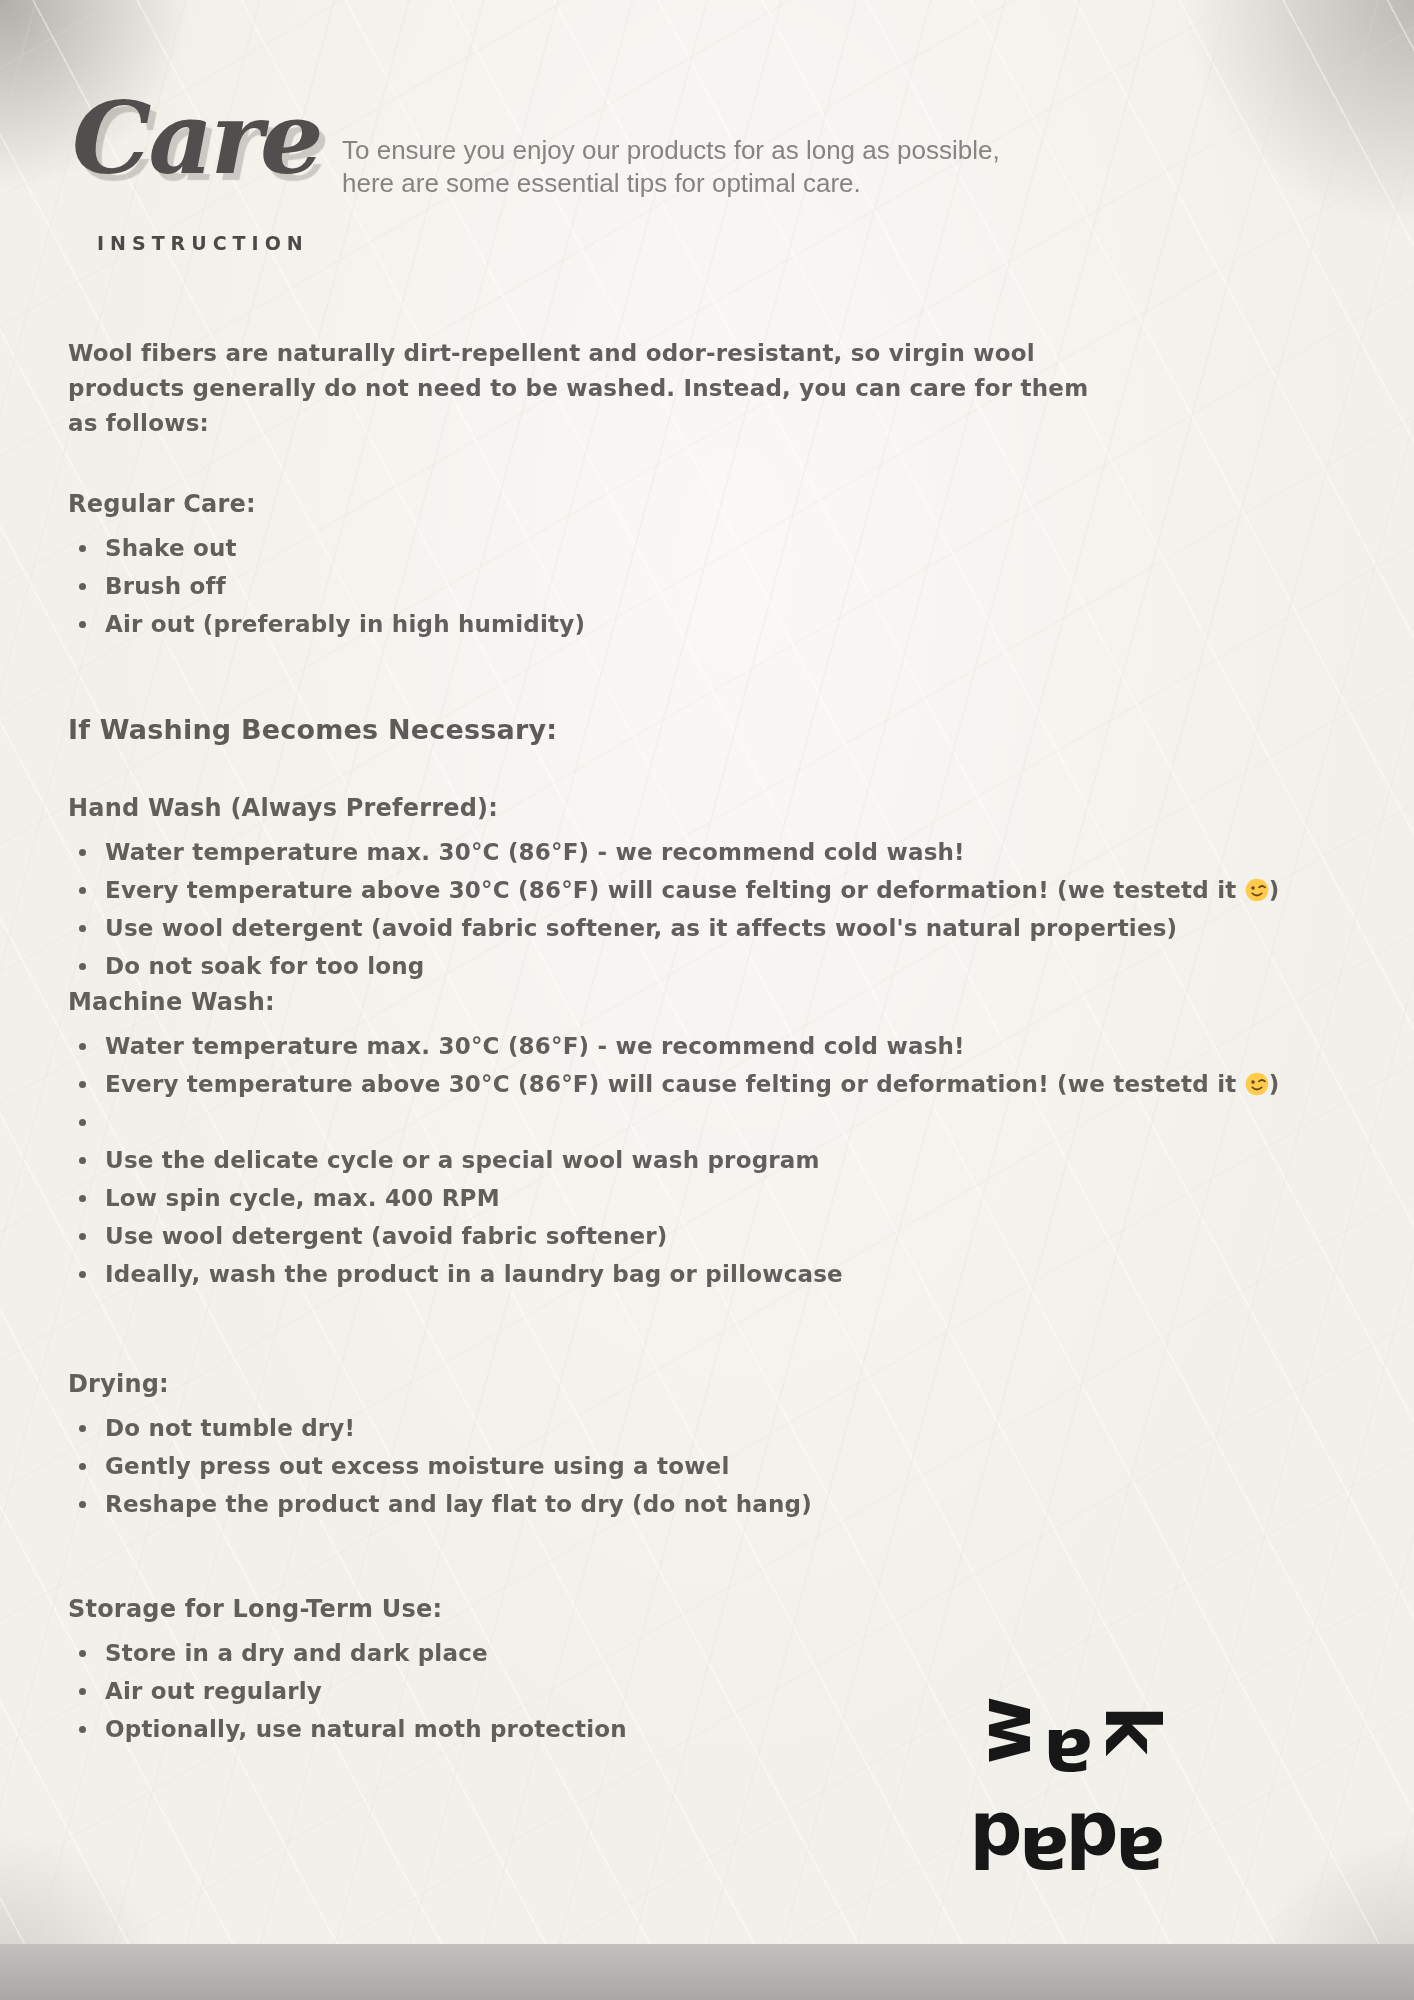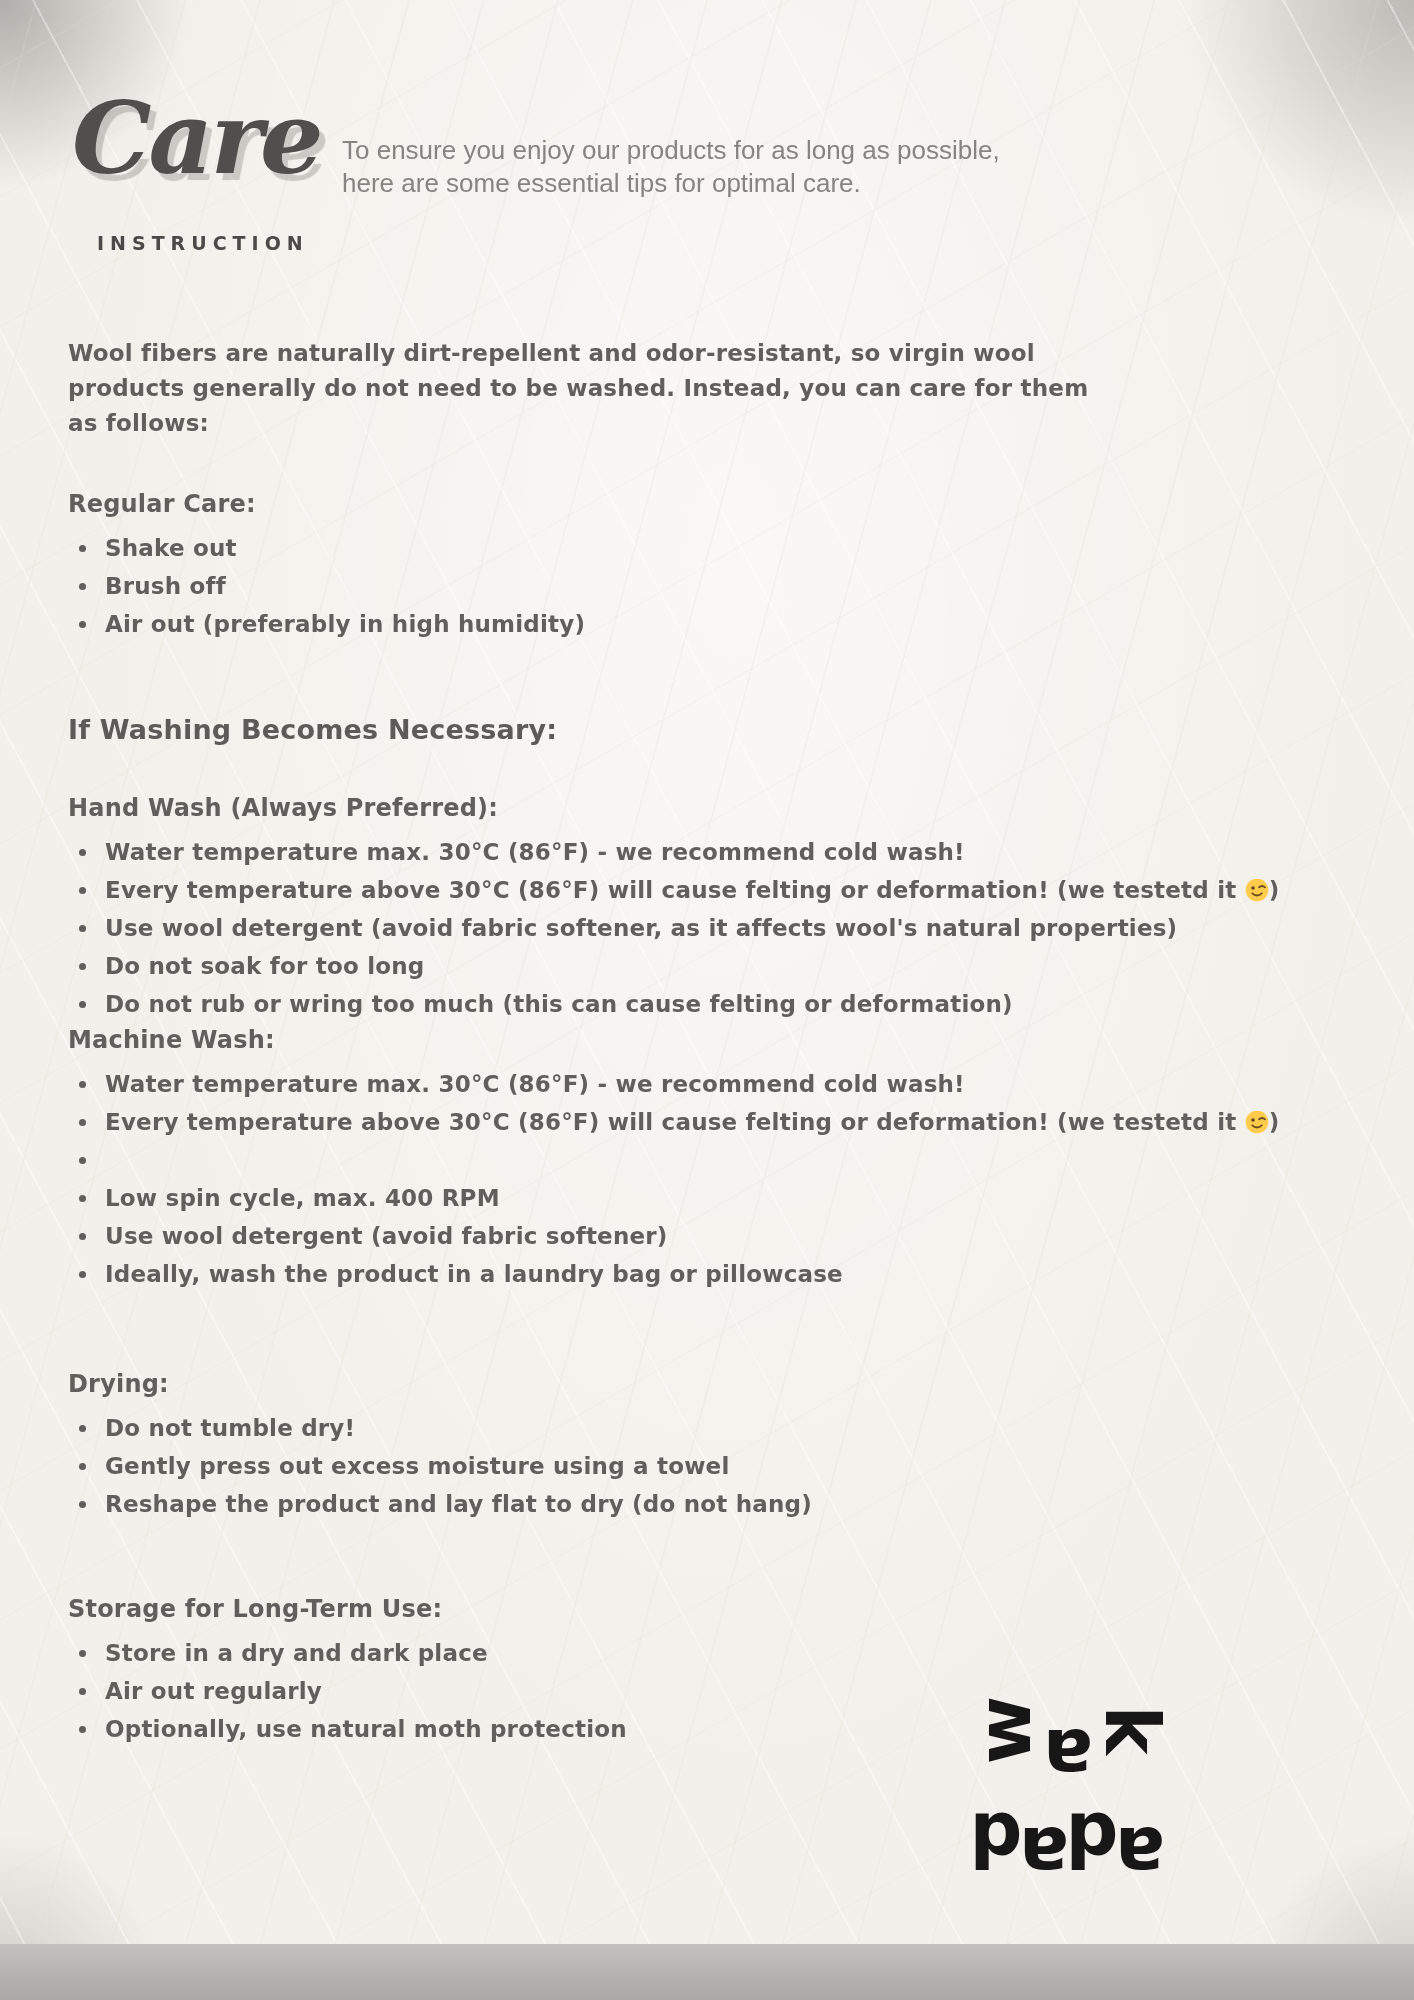--- a/index.html
+++ b/index.html
@@ -119,35 +119,35 @@
     <ul>
         <li>Water temperature max. 30°C (86°F) - we recommend cold wash!</li>
         <li>Every temperature above 30°C (86°F) will cause felting or deformation! (we testetd it <svg class="wink" viewBox="0 0 36 36">
             <circle cx="18" cy="18" r="17" fill="#ffcb4c"></circle>
             <circle cx="12" cy="15" r="2.7" fill="#65471b"></circle>
             <path d="M21 14 q4.5 -4 9 0" stroke="#65471b" stroke-width="2.6" fill="none" stroke-linecap="round"></path>
             <path d="M11 23 q7 6.5 14 0" stroke="#65471b" stroke-width="2.6" fill="none" stroke-linecap="round"></path>
           </svg>)</li>
         <li>Use wool detergent (avoid fabric softener, as it affects wool's natural properties)</li>
         <li>Do not soak for too long</li>
-        <li>Do not rub or wring too much (this can cause felting or deformation)</li>
       </ul>
   </div>
 
   <div class="section sec-machine">
     <h3>Machine Wash:</h3>
     <ul>
         <li>Water temperature max. 30°C (86°F) - we recommend cold wash!</li>
         <li>Every temperature above 30°C (86°F) will cause felting or deformation! (we testetd it <svg class="wink" viewBox="0 0 36 36">
             <circle cx="18" cy="18" r="17" fill="#ffcb4c"></circle>
             <circle cx="12" cy="15" r="2.7" fill="#65471b"></circle>
             <path d="M21 14 q4.5 -4 9 0" stroke="#65471b" stroke-width="2.6" fill="none" stroke-linecap="round"></path>
             <path d="M11 23 q7 6.5 14 0" stroke="#65471b" stroke-width="2.6" fill="none" stroke-linecap="round"></path>
           </svg>)</li>
         <li></li>
+        <li>Use the delicate cycle or a special wool wash program</li>
         <li>Low spin cycle, max. 400 RPM</li>
         <li>Use wool detergent (avoid fabric softener)</li>
         <li>Ideally, wash the product in a laundry bag or pillowcase</li>
       </ul>
   </div>
 
   <div class="section sec-drying">
     <h3>Drying:</h3>
     <ul>
         <li>Do not tumble dry!</li>

